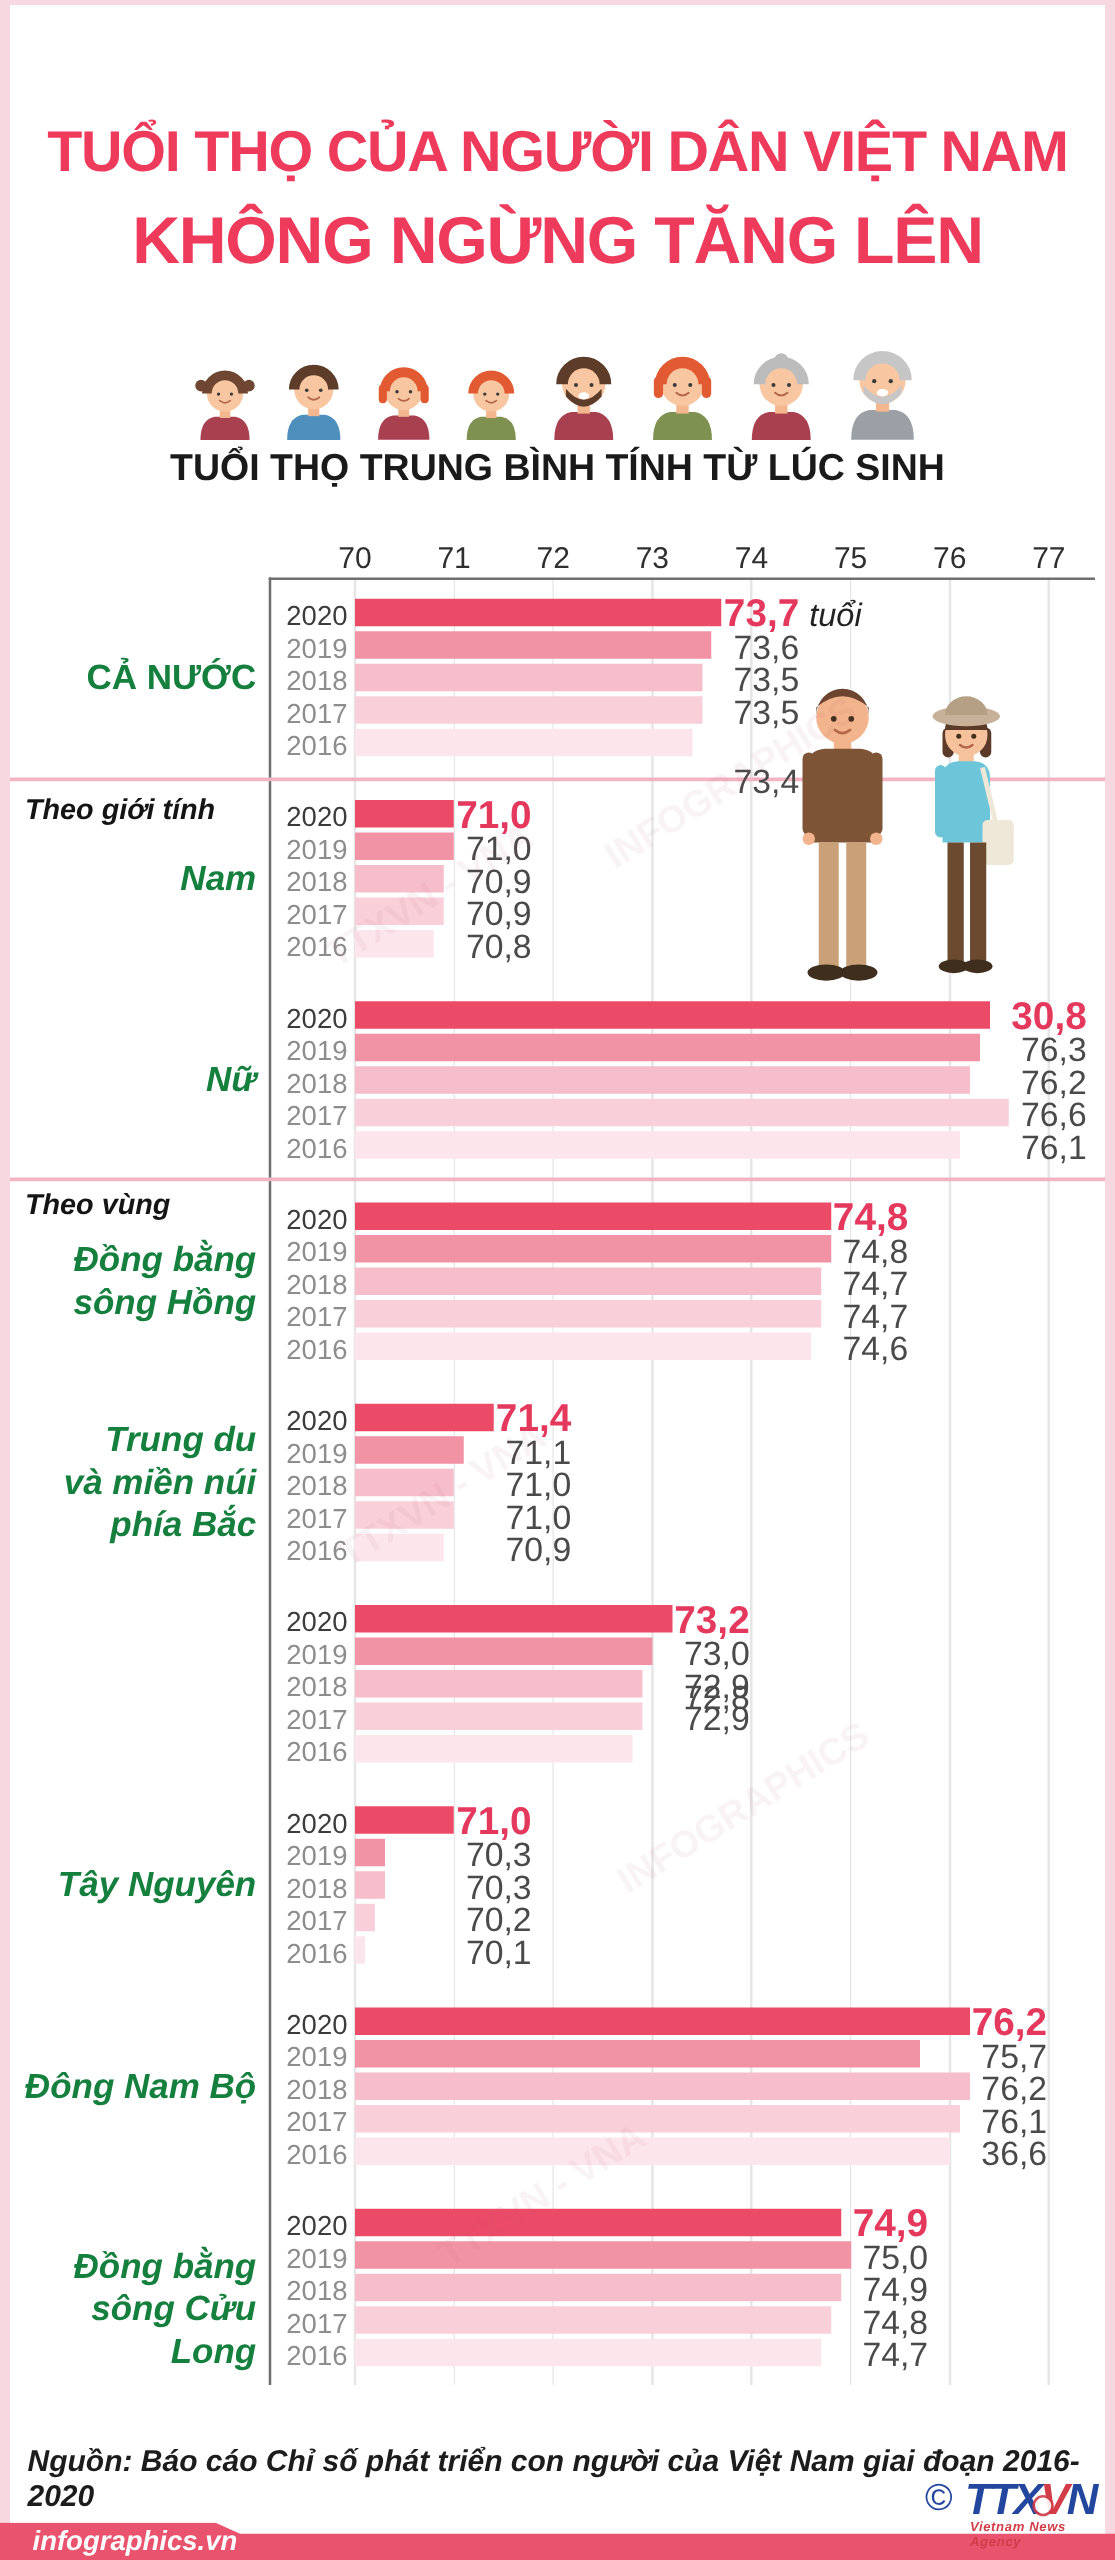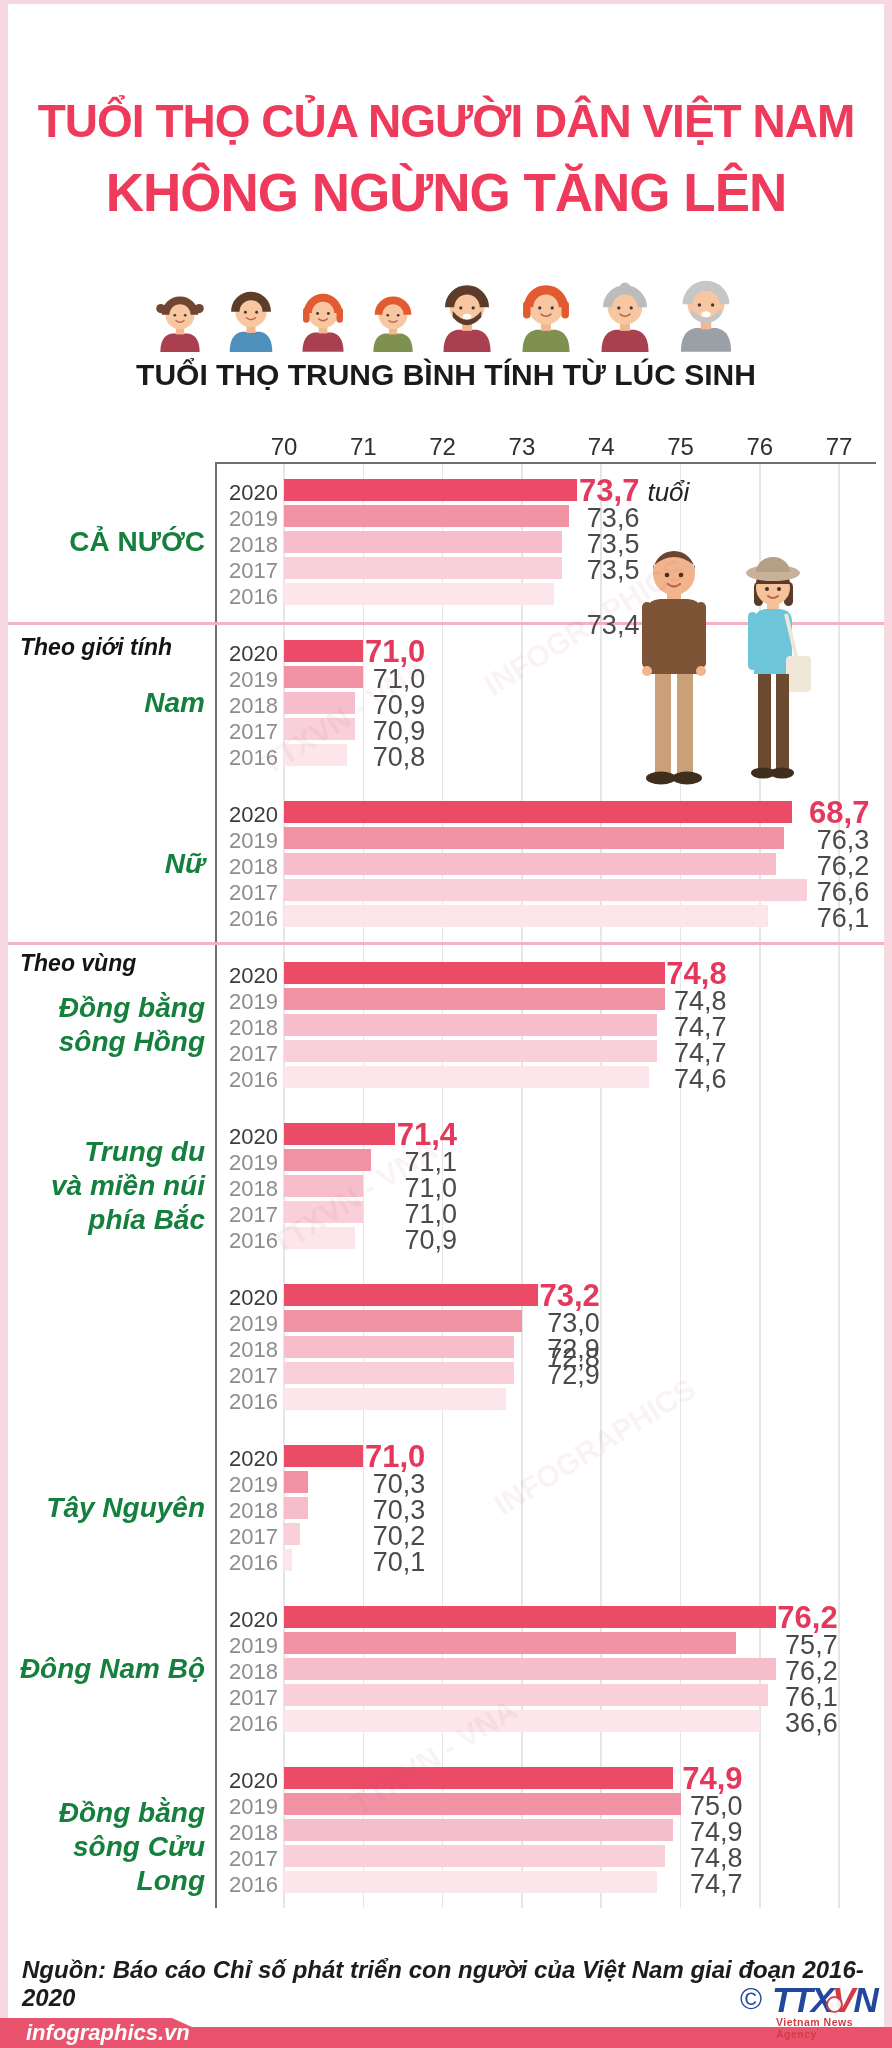--- a/index.html
+++ b/index.html
@@ -35,21 +35,21 @@
               clip-path:polygon(0 0,172px 0,192px 9px,100% 9px,100% 100%,0 100%);z-index:8;}
   #brand-text{left:26px;top:2020px;font-size:22px;font-weight:700;font-style:italic;color:#ffffff;z-index:9;}
   #logo{left:740px;top:1980px;width:140px;height:44px;z-index:9;}
   #logo-copy{position:absolute;left:0;top:2px;font-size:30px;color:#23479e;font-weight:400;}
   #logo-text{position:absolute;left:32px;top:0;font-size:35px;font-weight:800;font-style:italic;
              letter-spacing:-2px;color:#23479e;}
   #logo-text .v-red{color:#d23c47;}
   #logo-globe{position:absolute;left:86px;top:16px;width:13px;height:13px;border:2px solid #d23c47;
               border-radius:50%;background:#fff;opacity:.9;}
   #logo-agency{position:absolute;left:36px;top:36px;font-size:10.5px;font-weight:700;
-               color:#d23c47;letter-spacing:.5px;}
+               font-style:italic;color:#d23c47;letter-spacing:.5px;}
   #couple{z-index:5;}
 </style>
 </head>
 <body>
 
 <div id="page">
   <div id="card"></div>
 
   <div class="abs ctr" id="title-line1">TUỔI THỌ CỦA NGƯỜI DÂN VIỆT NAM</div>
   <div class="abs ctr" id="title-line2">KHÔNG NGỪNG TĂNG LÊN</div>
@@ -188,21 +188,21 @@
       <div class="val" style="position: absolute; left: 295.3px; top: 690px; width: 130px; z-index: 4;">70,9</div>
       <div class="year" style="position: absolute; left: 208px; top: 719px; width: 70px; z-index: 3;">2017</div>
       <div class="bar" style="position: absolute; left: 284px; top: 718px; width: 71.37px; height: 22px; background: rgb(249, 207, 217); z-index: 3;"></div>
       <div class="val" style="position: absolute; left: 295.3px; top: 716px; width: 130px; z-index: 4;">70,9</div>
       <div class="year" style="position: absolute; left: 208px; top: 745px; width: 70px; z-index: 3;">2016</div>
       <div class="bar" style="position: absolute; left: 284px; top: 744px; width: 63.44px; height: 22px; background: rgb(252, 229, 235); z-index: 3;"></div>
       <div class="val" style="position: absolute; left: 295.3px; top: 742px; width: 130px; z-index: 4;">70,8</div>
       <div class="group-label it" style="position: absolute; left: 8px; width: 197px; top: 847px; z-index: 2;">Nữ</div>
       <div class="year y2020" style="position: absolute; left: 208px; top: 802px; width: 70px; z-index: 3;">2020</div>
       <div class="bar" style="position: absolute; left: 284px; top: 801px; width: 507.52px; height: 22px; background: rgb(236, 75, 103); z-index: 3;"></div>
-      <div class="val v2020" style="position: absolute; left: 739.38px; top: 795px; width: 130px; z-index: 4;">68,7</div>
+      <div class="val v2020" style="position: absolute; left: 739.38px; top: 795px; width: 130px; z-index: 4;">30,8</div>
       <div class="year" style="position: absolute; left: 208px; top: 828px; width: 70px; z-index: 3;">2019</div>
       <div class="bar" style="position: absolute; left: 284px; top: 827px; width: 499.59px; height: 22px; background: rgb(241, 147, 165); z-index: 3;"></div>
       <div class="val" style="position: absolute; left: 739.38px; top: 825px; width: 130px; z-index: 4;">76,3</div>
       <div class="year" style="position: absolute; left: 208px; top: 854px; width: 70px; z-index: 3;">2018</div>
       <div class="bar" style="position: absolute; left: 284px; top: 853px; width: 491.66px; height: 22px; background: rgb(246, 189, 202); z-index: 3;"></div>
       <div class="val" style="position: absolute; left: 739.38px; top: 851px; width: 130px; z-index: 4;">76,2</div>
       <div class="year" style="position: absolute; left: 208px; top: 880px; width: 70px; z-index: 3;">2017</div>
       <div class="bar" style="position: absolute; left: 284px; top: 879px; width: 523.38px; height: 22px; background: rgb(249, 207, 217); z-index: 3;"></div>
       <div class="val" style="position: absolute; left: 739.38px; top: 877px; width: 130px; z-index: 4;">76,6</div>
       <div class="year" style="position: absolute; left: 208px; top: 906px; width: 70px; z-index: 3;">2016</div>

